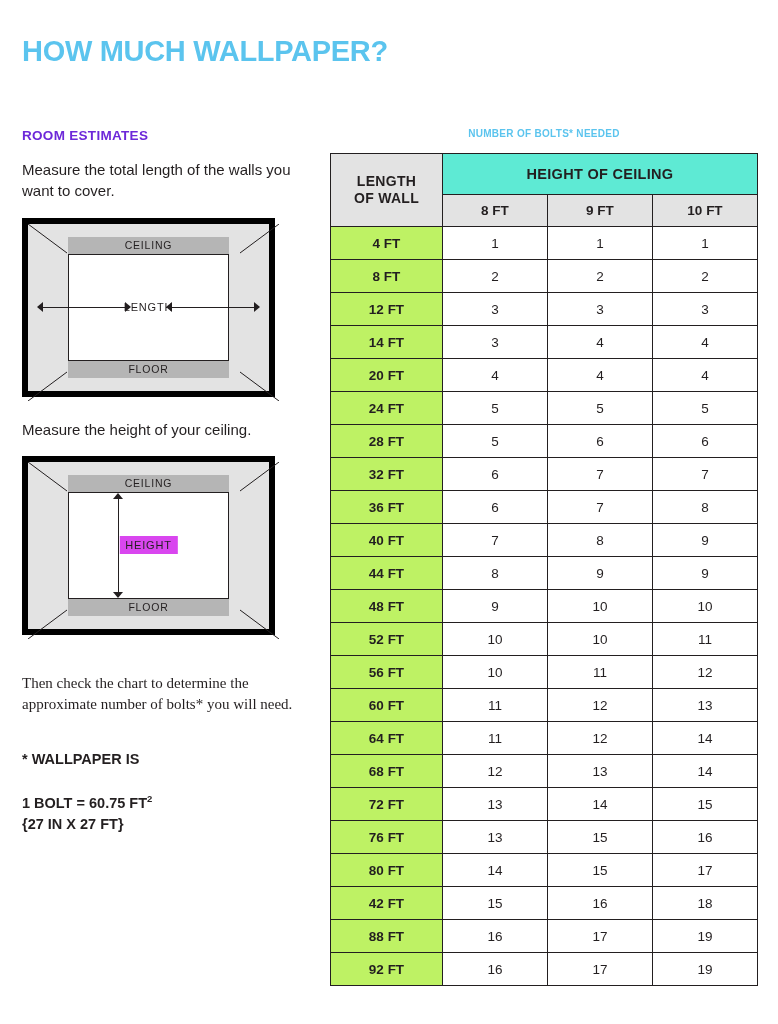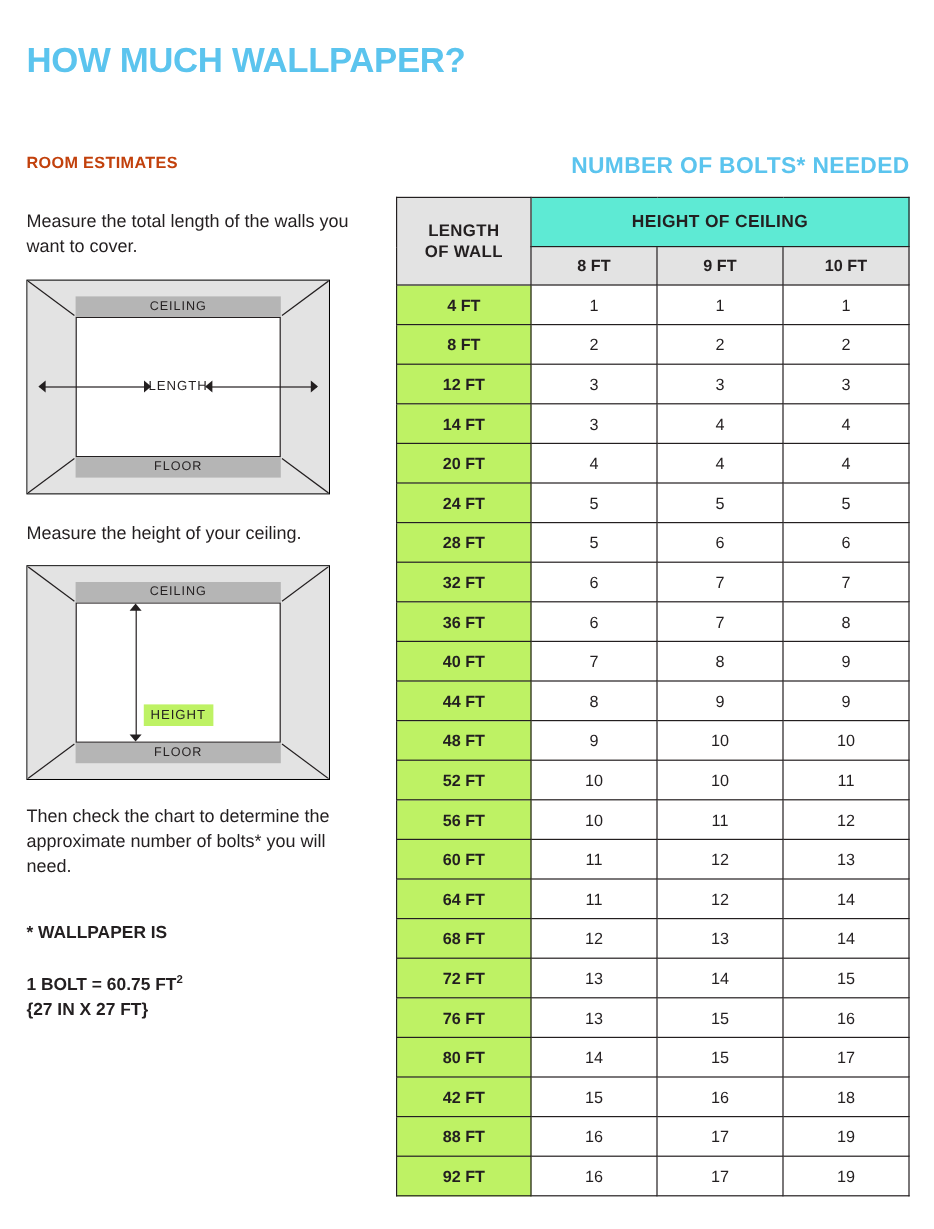--- a/index.html
+++ b/index.html
@@ -30,38 +30,38 @@
   }
   .left-col {
     position: absolute;
     left: 22px;
     top: 128px;
     width: 290px;
   }
   .section-head {
     font-size: 13.5px;
     font-weight: bold;
-    color: #c2410c;
+    color: #6d28d9;
     letter-spacing: 0.3px;
-    margin: 0 0 31px 0;
+    margin: 0 0 16px 0;
   }
   .body-text {
     font-size: 15px;
     line-height: 1.42;
     color: #231f20;
     margin: 0;
   }
   
   .diagram {
     width: 253px;
     height: 179px;
     position: relative;
     margin: 16px 0 0 0;
     background: #ffffff;
-    border: 1px solid #000000;
+    border: 6px solid #000000;
   }
   .diagram .wall-fill {
     position: absolute;
     inset: 0;
     background: #e3e3e3;
   }
   .diagram .inner {
     position: absolute;
     left: 40px;
     top: 30px;
@@ -122,25 +122,24 @@
     margin-left: -5px;
     width: 0; height: 0;
     border-left: 5px solid transparent;
     border-right: 5px solid transparent;
   }
   .hlabel-box {
     position: absolute;
     left: 50%;
     top: 50%;
     transform: translate(-50%, -50%);
-    background: #bef264;
+    background: #d946ef;
     padding: 3px 6px;
     font-size: 11px;
     letter-spacing: 0.8px;
-    margin-top: 36px;
   }
   .note-bold {
     font-size: 14.5px;
     font-weight: bold;
     line-height: 1.4;
     margin: 0;
   }
   .note-bold .indent { padding-left: 14px; display: block; }
   .bolt-eq {
     font-size: 14.5px;
@@ -151,25 +150,25 @@
   sup { font-size: 9.5px; vertical-align: super; }
 
   
   .table-wrap {
     position: absolute;
     left: 330px;
     top: 128px;
     width: 428px;
   }
   .table-title {
-    font-size: 19px;
+    font-size: 10px;
     font-weight: bold;
     color: #5bc4ee;
     letter-spacing: 0.3px;
-    text-align: right;
+    text-align: center;
     margin: 0 0 14px 0;
   }
   table.bolts {
     border-collapse: collapse;
     width: 428px;
     table-layout: fixed;
   }
   table.bolts td, table.bolts th {
     border: 1px solid #231f20;
     text-align: center;
@@ -255,21 +254,21 @@
       <div class="inner"></div>
       <div class="band ceiling">CEILING</div>
       <div class="band floor">FLOOR</div>
 
       <div class="arrow-v" style="left:90px;"></div>
       <div class="arrow-head-v" style="left:90px;top:31px;border-bottom:6px solid #231f20;"></div>
       <div class="arrow-head-v" style="left:90px;bottom:31px;border-top:6px solid #231f20;"></div>
       <div class="hlabel-box">HEIGHT</div>
     </div>
 
-    <p class="body-text" style="margin-top:20px;">Then check the chart to determine the approximate number of bolts* you will need.</p>
+    <p class="body-text" style="margin-top:38px;font-family:Liberation Serif, serif;">Then check the chart to determine the approximate number of bolts* you will need.</p>
 
     <p class="note-bold" style="margin-top:34px;">
       <span>* WALLPAPER IS</span>
     </p>
 
     <p class="bolt-eq" style="margin-top:22px;">
       <span>1 BOLT = 60.75 FT</span><sup>2</sup><br>
       <span>{27 IN X 27 FT}</span>
     </p>
   </div>

